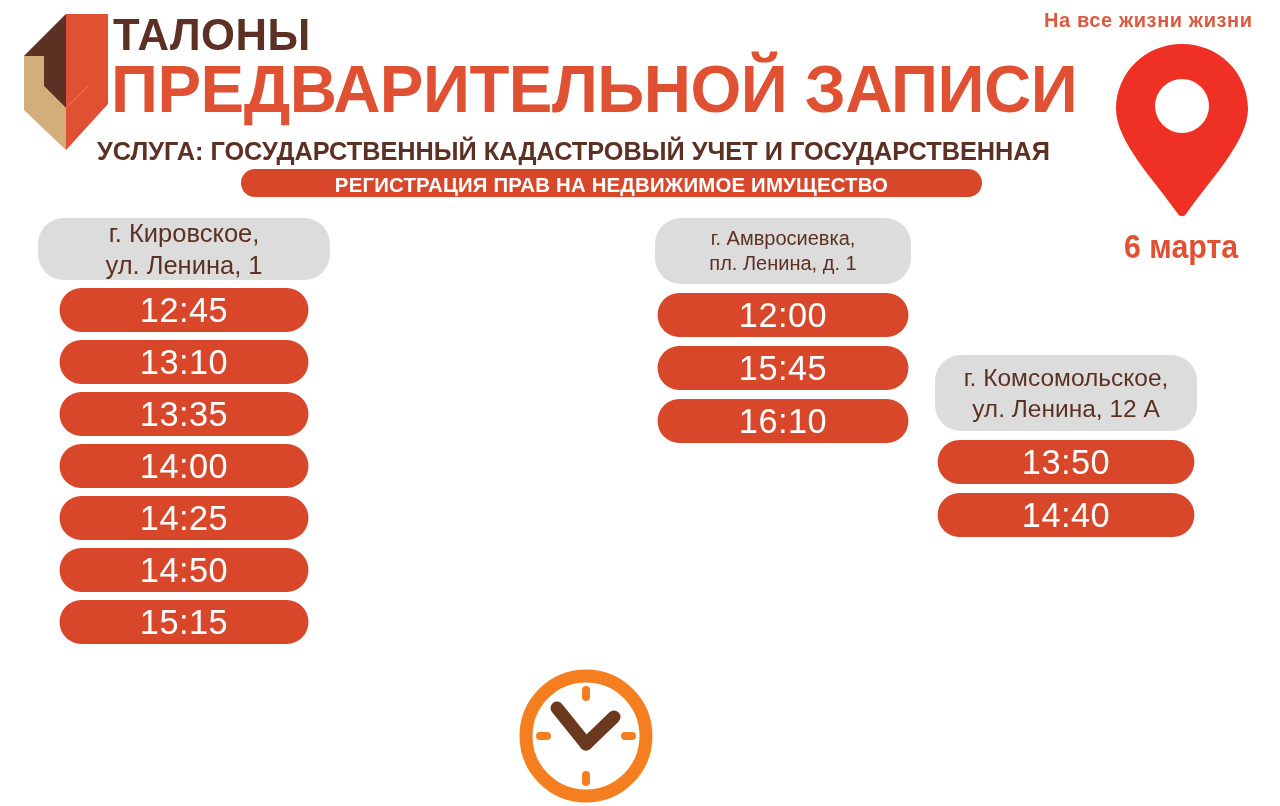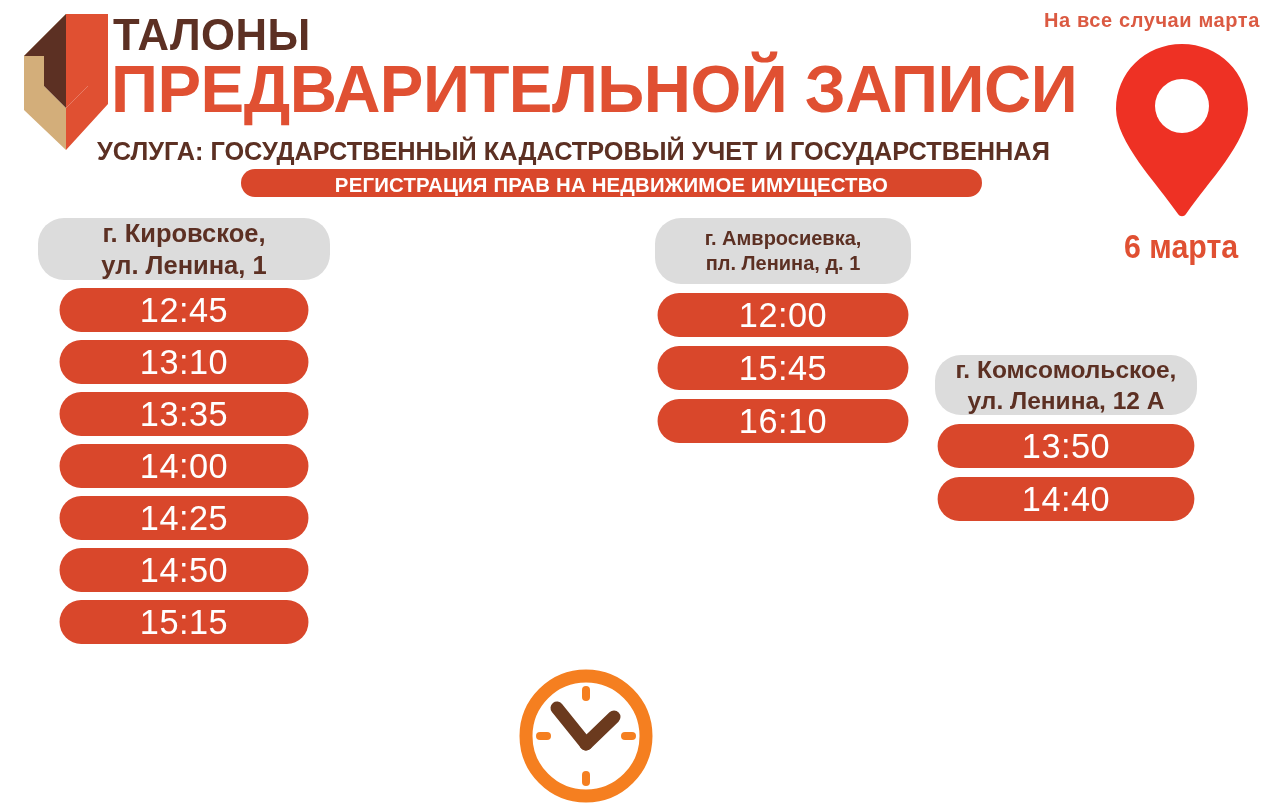--- a/index.html
+++ b/index.html
@@ -59,21 +59,21 @@
   .date{
     position:absolute;left:1124px;top:228px;
     font-size:33px;font-weight:bold;color:#E05032;
     white-space:nowrap;transform:scaleX(0.92);transform-origin:left top;
   }
 
   
   .col{position:absolute;}
   .loc-label{
     background:#DCDCDC;border-radius:26px;
-    color:#5C3023;font-weight:bold;
+    color:#5C3023;font-weight:normal;
     display:flex;flex-direction:column;justify-content:center;
     align-items:center;text-align:center;
     font-size:25.5px;line-height:1.28;
     padding:8px 10px;box-sizing:border-box;
   }
   .loc-label .l2{margin-top:-1px;}
   .time-pill{
     background:#D9472B;border-radius:22px;
     color:#fff;text-align:center;font-weight:normal;
     font-size:35px;line-height:44px;height:44px;
@@ -89,21 +89,21 @@
   #col2{left:360px;top:300px;width:253px;}
   #col2 .time-pill{margin-top:8px;}
   #col2 .time-pill:first-child{margin-top:0;}
 
   #col3{left:655px;top:218px;width:256px;}
   #col3 .loc-label{height:66px;font-size:20px;}
   #col3 .time-pill{margin-left:0;margin-right:0;margin-top:9px;}
   #col3 .pills{margin-top:9px;}
 
   #col4{left:935px;top:355px;width:262px;}
-  #col4 .loc-label{height:60px;font-size:24.5px;}
+  #col4 .loc-label{height:76px;font-size:24.5px;}
   #col4 .pills{margin-top:9px;}
   #col4 .time-pill{margin-top:9px;}
 
   
   .clock{position:absolute;left:516px;top:666px;width:140px;height:140px;}
   .clock svg{display:block;width:140px;height:140px;}
 </style>
 </head>
 <body>
 
@@ -120,21 +120,21 @@
     </svg>
   </div>
 
   <div class="title-small">ТАЛОНЫ</div>
   <div class="title-big">ПРЕДВАРИТЕЛЬНОЙ ЗАПИСИ</div>
   <div class="service-line">УСЛУГА: ГОСУДАРСТВЕННЫЙ КАДАСТРОВЫЙ УЧЕТ И ГОСУДАРСТВЕННАЯ</div>
   <div class="service-pill">
     <span>РЕГИСТРАЦИЯ ПРАВ НА НЕДВИЖИМОЕ ИМУЩЕСТВО</span>
   </div>
 
-  <div class="tagline">На все случаи марта</div>
+  <div class="tagline">На все жизни жизни</div>
 
   <div class="pin">
     <svg viewBox="0 0 140 176" xmlns="http://www.w3.org/2000/svg" aria-hidden="true">
       <path d="M70 2 C33 2 4 31 4 67 C4 100 44 140 66 172 C68 175 72 175 74 172 C96 140 136 100 136 67 C136 31 107 2 70 2 Z" fill="#EE3124"></path>
       <circle cx="70" cy="64" r="27" fill="#ffffff"></circle>
     </svg>
   </div>
 
   <div class="date">6 марта</div>
 

